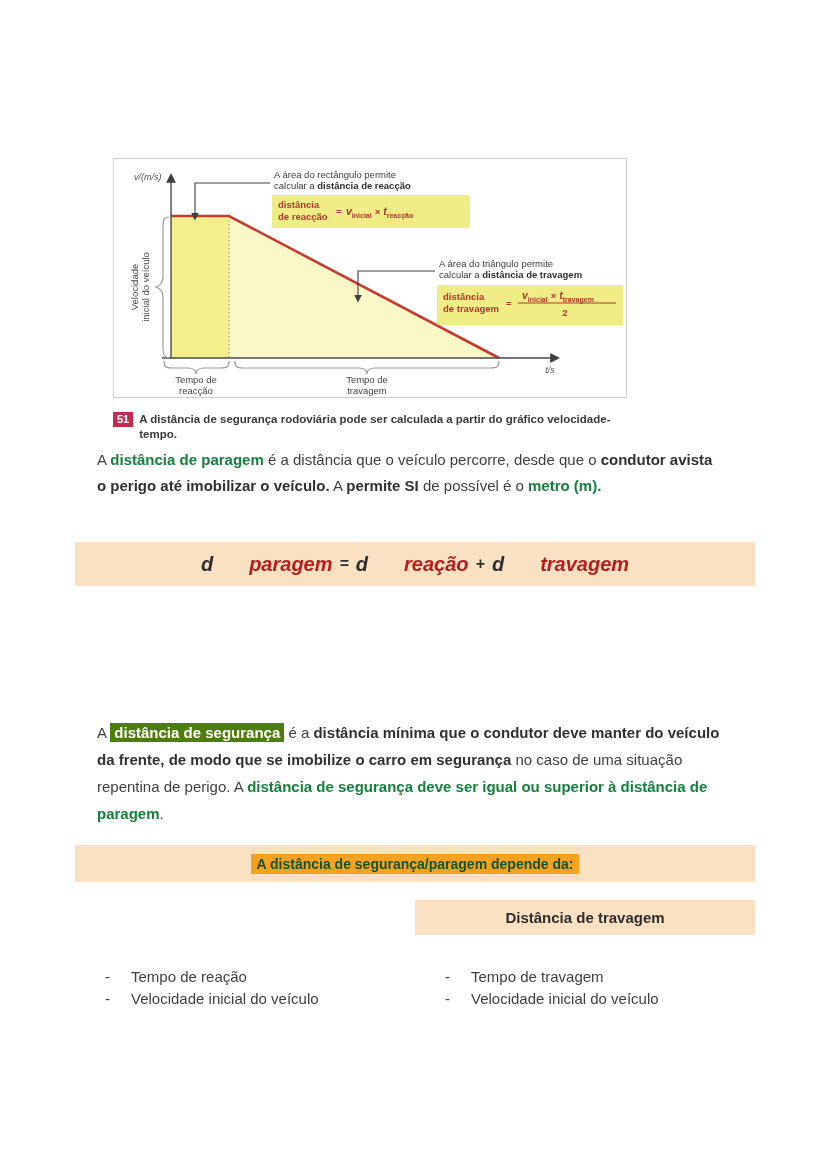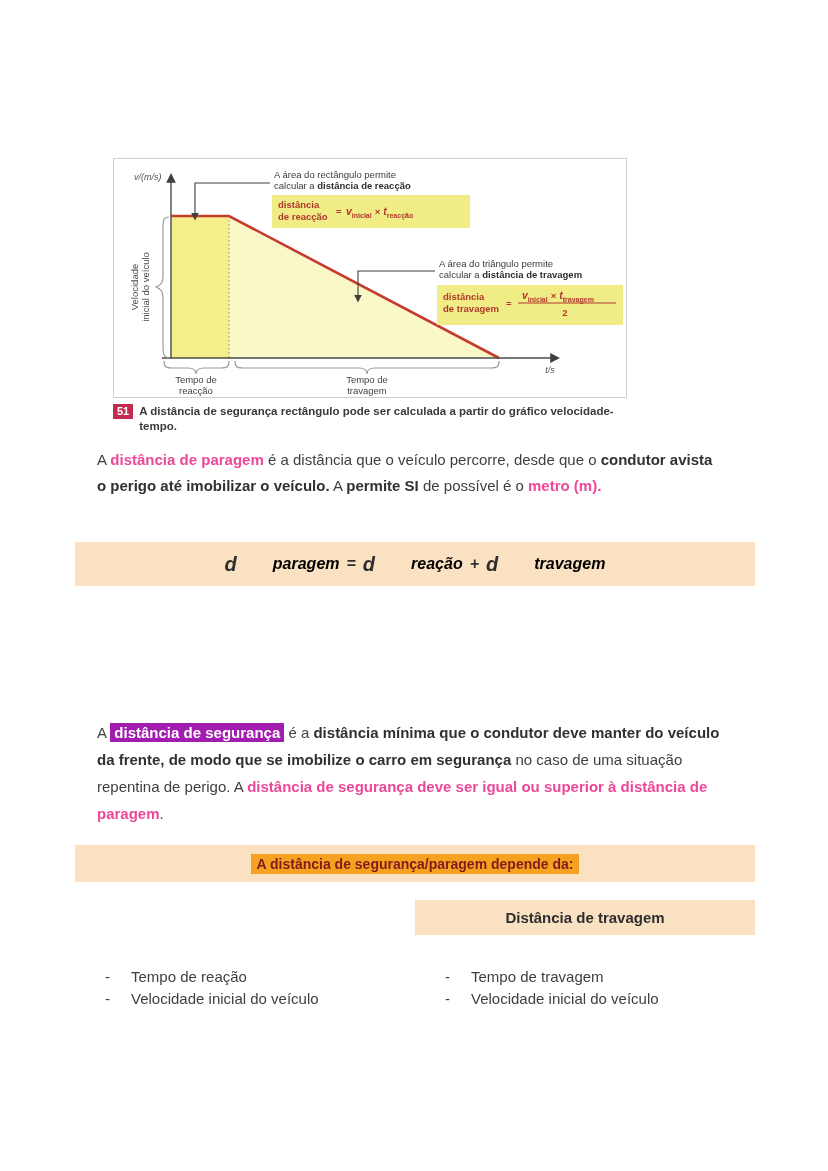--- a/index.html
+++ b/index.html
@@ -2,52 +2,52 @@
 <html><head>
 <meta charset="utf-8">
 <style>
   * { margin:0; padding:0; box-sizing:border-box; }
   body { background:#ffffff; font-family:"Liberation Sans", sans-serif; }
   .page { position:relative; width:828px; height:1023px; background:#ffffff; overflow:hidden; }
 
   
   .figure { position:absolute; left:113px; top:158px; width:516px; }
   .fig-box { width:514px; height:240px; border:1px solid #cfcfcf; background:#ffffff; }
-  .fig-caption { margin-top:6px; display:flex; gap:6px; align-items:flex-start; }
+  .fig-caption { margin-top:14px; display:flex; gap:6px; align-items:flex-start; }
   .badge { background:#c22a50; color:#ffffff; font-weight:bold; font-size:11px; line-height:15px; padding:0 4px; flex:0 0 auto; }
   .cap-text { font-size:11.5px; font-weight:600; color:#3a3a3a; line-height:15px; }
 
   svg text { font-family:"Liberation Sans", sans-serif; }
   .ax-lbl { font-size:9px; font-style:italic; fill:#555; }
   .ann { font-size:9.5px; fill:#3c3c3c; }
   .ann-b { font-weight:bold; fill:#2e2e2e; }
   .rot-lbl { font-size:9.5px; fill:#4a4a4a; }
   .brace-lbl { font-size:9.5px; fill:#444; }
   .flabel { font-size:9.5px; font-weight:bold; fill:#b0382c; }
   .fvar { font-size:10.5px; font-weight:bold; font-style:italic; fill:#b0382c; }
   .fsub { font-size:7px; font-weight:bold; fill:#b0382c; }
   .fop { font-size:9.5px; font-weight:bold; fill:#b0382c; }
 
   
   .para { position:absolute; font-size:15px; line-height:26px; color:#3f3f3f; }
   .p1 { left:97px; top:447px; width:625px; }
   .p2 { left:97px; top:627px; width:632px; }
   .p3 { left:97px; top:719px; width:632px; line-height:27px; }
   .bold { font-weight:bold; color:#313131; }
-  .orange { color:#ec4899; font-weight:600; }
-  .hl-orange { background:#a21caf; color:#ffffff; font-weight:600; padding:1px 4px; }
+  .orange { color:#15803d; font-weight:600; }
+  .hl-orange { background:#4d7c0f; color:#ffffff; font-weight:600; padding:1px 4px; }
 
   
   .banner { position:absolute; left:75px; width:680px; background:#fae1c2; display:flex; align-items:center; justify-content:center; }
   .formula-banner { top:542px; height:44px; }
   .fd { font-size:20px; font-weight:bold; font-style:italic; color:#2e2e2e; }
-  .fsb { font-size:16px; font-weight:bold; font-style:italic; color:#000000;margin-left:36px; }
+  .fsb { font-size:20px; font-weight:bold; font-style:italic; color:#b91c1c;margin-left:36px; }
   .fop2 { font-size:16px; font-weight:bold; font-style:italic; color:#2e2e2e; margin:0 7px; }
   .depends-banner { top:845px; height:37px; }
-  .depends-banner .hl { background:#f6a120; color:#7f1d1d; font-weight:bold; font-size:14px; padding:2px 6px; }
+  .depends-banner .hl { background:#f6a120; color:#14532d; font-weight:bold; font-size:14px; padding:2px 6px; }
 
   
   .thead { position:absolute; top:900px; height:35px; background:#fae1c2; display:flex; align-items:center; justify-content:center; font-size:15px; font-weight:bold; color:#2e2e2e; }
   .thead-left { left:75px; width:336px; }
   .thead-right { left:415px; width:340px; }
   .blist { position:absolute; top:966px; font-size:15px; color:#3f3f3f; }
   .blist-left { left:105px; }
   .blist-right { left:445px; }
   .li { display:flex; line-height:21px; margin-bottom:1px; }
   .dash { width:26px; flex:0 0 auto; }
@@ -104,21 +104,21 @@
         <text x="451" y="157" class="fop" text-anchor="middle">2</text>
 
         <path d="M 50 202 C 50 208 52 209 58 209 L 74 209 C 80 209 82 211 82 215 C 82 211 84 209 90 209 L 107 209 C 113 209 115 208 115 202" fill="none" stroke="#9a9a9a" stroke-width="1.2"></path>
         <path d="M 121 202 C 121 208 123 209 129 209 L 245 209 C 251 209 253 211 253 215 C 253 211 255 209 261 209 L 377 209 C 383 209 385 208 385 202" fill="none" stroke="#9a9a9a" stroke-width="1.2"></path>
         <text x="82" y="224" text-anchor="middle" class="brace-lbl"><tspan x="82" dy="0">Tempo de</tspan><tspan x="82" dy="11">reacção</tspan></text>
         <text x="253" y="224" text-anchor="middle" class="brace-lbl"><tspan x="253" dy="0">Tempo de</tspan><tspan x="253" dy="11">travagem</tspan></text>
       </svg>
     </div>
     <div class="fig-caption">
       <span class="badge">51</span>
-      <span class="cap-text">A distância de segurança rectângulo pode ser calculada a partir do gráfico velocidade-tempo.</span>
+      <span class="cap-text">A distância de segurança rodoviária pode ser calculada a partir do gráfico velocidade-tempo.</span>
     </div>
   </div>
 
   <p class="para p1"><span>A </span><span class="orange">distância de paragem</span><span> é a distância  que o veículo percorre, desde que o </span><span class="bold">condutor avista o perigo até imobilizar o veículo.</span><span> A </span><span class="bold">permite SI</span><span> de possível é o </span><span class="orange">metro (m).</span></p>
 
   <div class="banner formula-banner">
     <span class="fd">d</span>
       <span class="fsb">paragem</span>
       <span class="fop2">=</span>
       <span class="fd">d</span>

